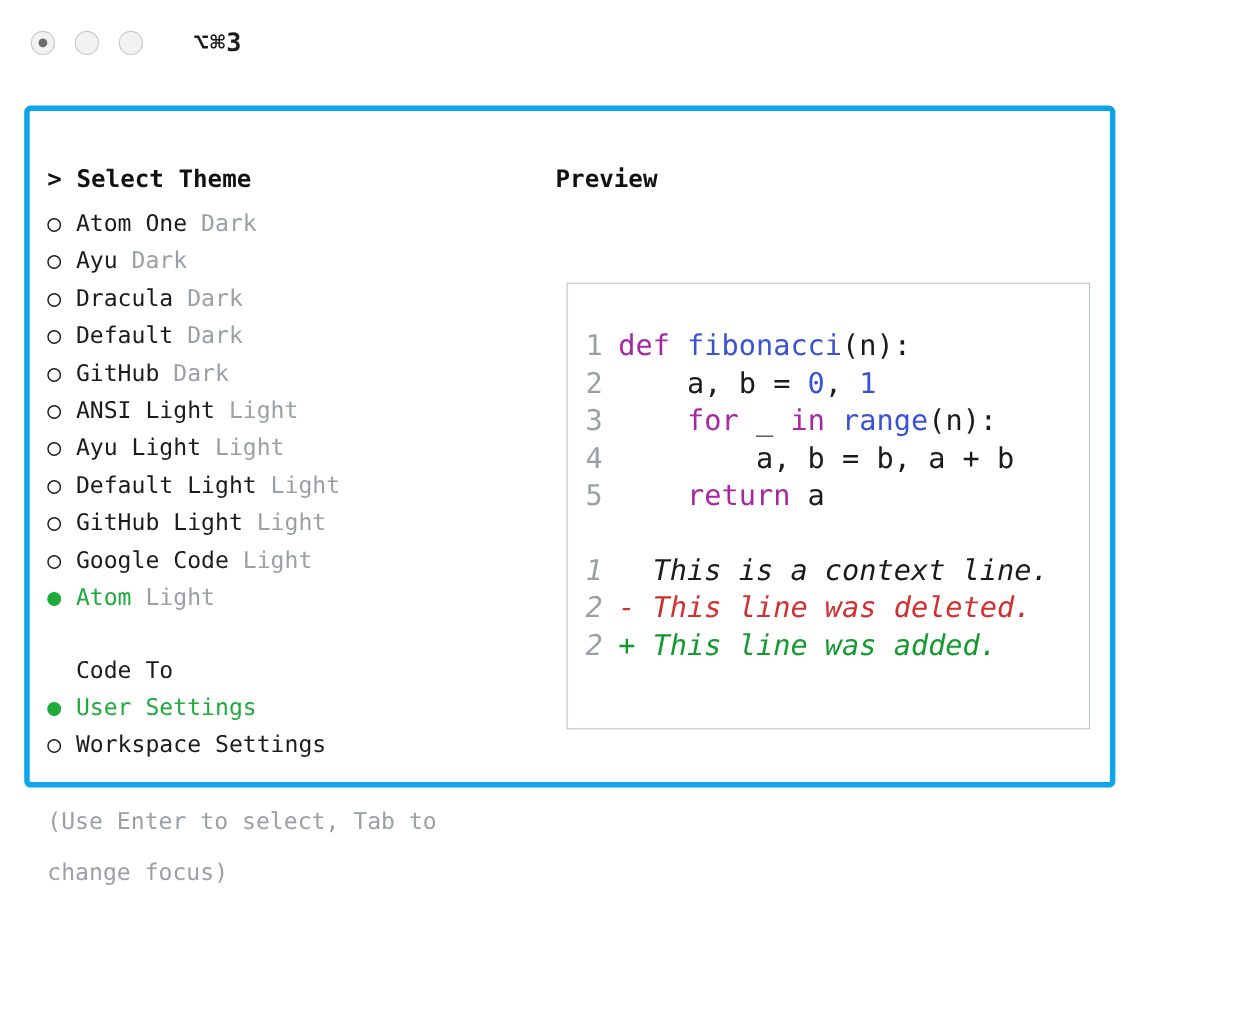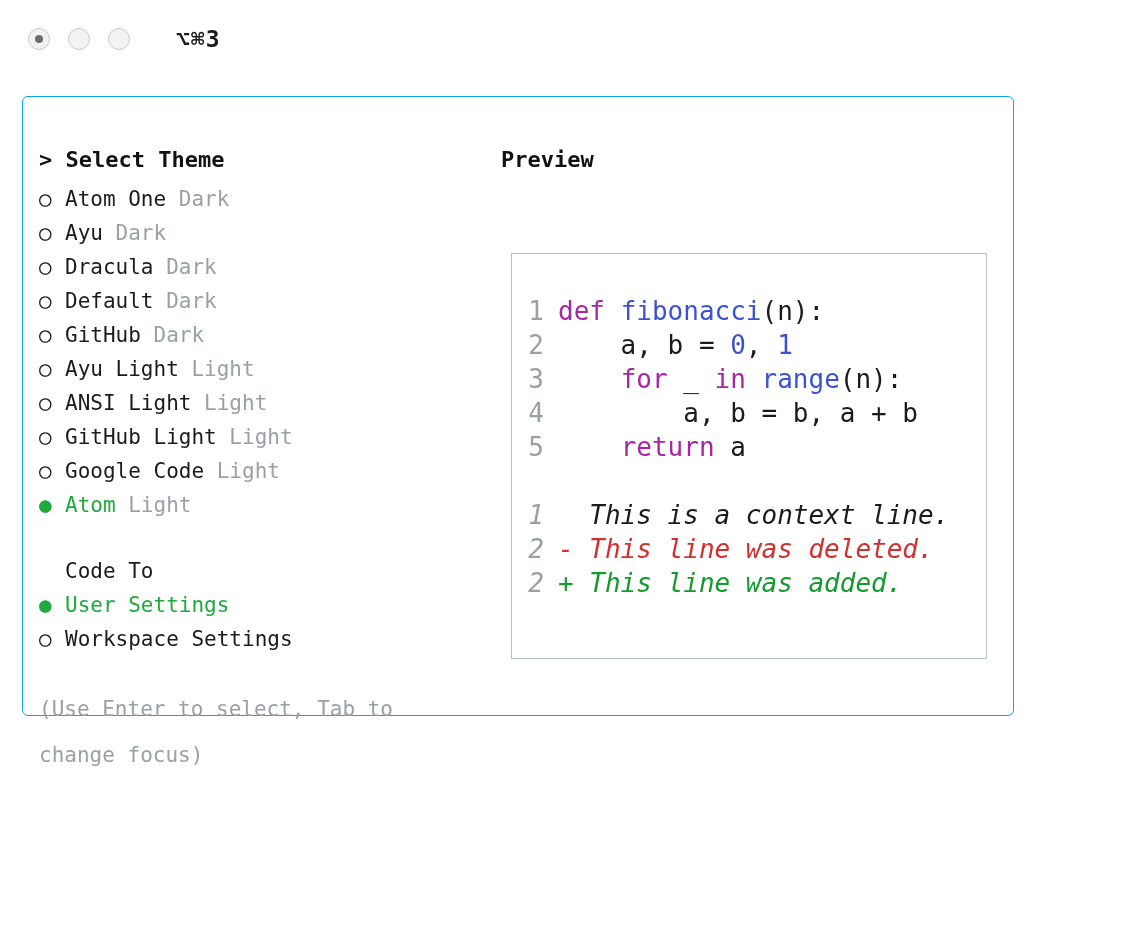--- a/index.html
+++ b/index.html
@@ -58,21 +58,21 @@
     font-weight: bold;
     letter-spacing: 1px;
     color: #1b1b1b;
   }
   .panel {
     position: absolute;
     left: 22px;
     top: 96px;
     width: 992px;
     height: 620px;
-    border: 1px solid #0ea5e9;
+    border: 5px solid #0ea5e9;
     border-radius: 6px;
     box-sizing: border-box;
     background: #ffffff;
   }
   .col-left {
     position: absolute;
     left: 16px;
     top: 50px;
     width: 430px;
   }
@@ -172,22 +172,23 @@
   <div class="panel">
 
     <div class="col-left">
       <div class="heading">&gt; Select Theme</div>
       <div id="theme-list">
           <div class="theme-row"><span class="bullet">○</span><span class="label">Atom One</span><span class="variant"> Dark</span></div>
           <div class="theme-row"><span class="bullet">○</span><span class="label">Ayu</span><span class="variant"> Dark</span></div>
           <div class="theme-row"><span class="bullet">○</span><span class="label">Dracula</span><span class="variant"> Dark</span></div>
           <div class="theme-row"><span class="bullet">○</span><span class="label">Default</span><span class="variant"> Dark</span></div>
           <div class="theme-row"><span class="bullet">○</span><span class="label">GitHub</span><span class="variant"> Dark</span></div>
+          <div class="theme-row"><span class="bullet">○</span><span class="label">ANSI Light</span><span class="variant"> Light</span></div>
           <div class="theme-row"><span class="bullet">○</span><span class="label">Ayu Light</span><span class="variant"> Light</span></div>
-          <div class="theme-row"><span class="bullet">○</span><span class="label">ANSI Light</span><span class="variant"> Light</span></div>
+          <div class="theme-row"><span class="bullet">○</span><span class="label">Default Light</span><span class="variant"> Light</span></div>
           <div class="theme-row"><span class="bullet">○</span><span class="label">GitHub Light</span><span class="variant"> Light</span></div>
           <div class="theme-row"><span class="bullet">○</span><span class="label">Google Code</span><span class="variant"> Light</span></div>
           <div class="theme-row selected"><span class="bullet">●</span><span class="label">Atom</span><span class="variant"> Light</span></div>
         </div>
 
       <div class="section-gap"></div>
 
       <div class="apply-heading">Code To</div>
       <div id="apply-list">
           <div class="theme-row selected"><span class="bullet">●</span><span class="label">User Settings</span></div>

